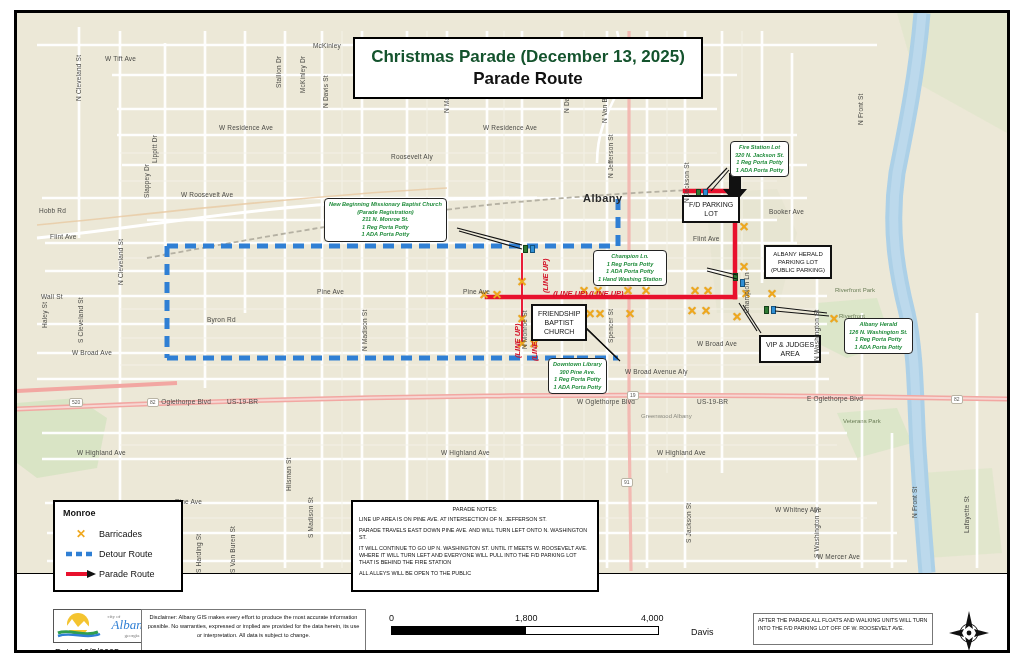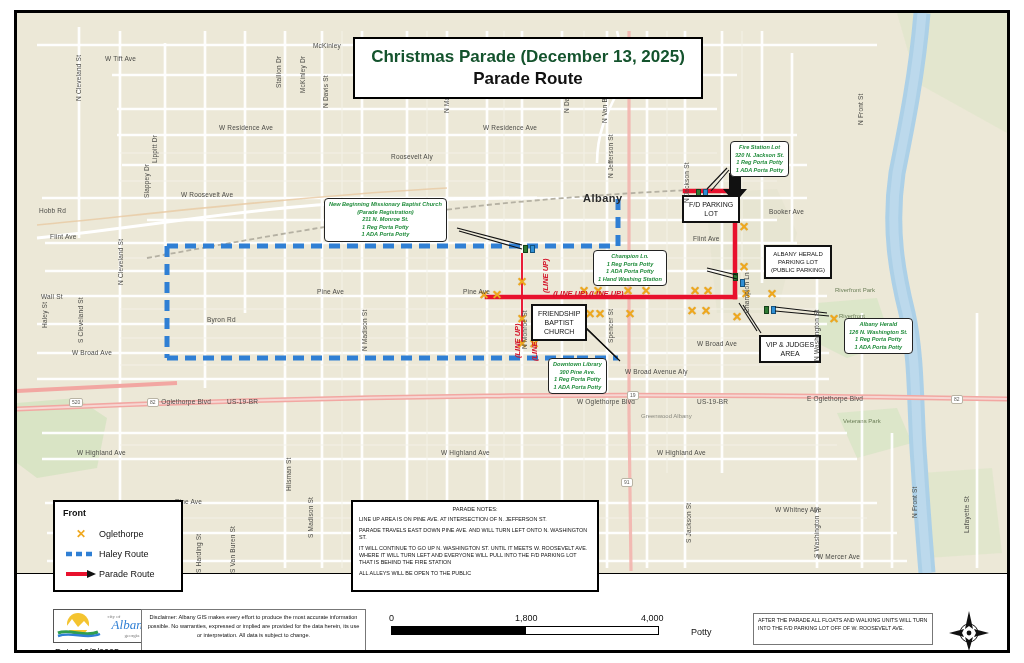--- a/index.html
+++ b/index.html
@@ -547,34 +547,34 @@
     </div>
 
     <div id="bottom-band"></div>
 
     <div id="title-box">
       <div class="t1">Christmas Parade (December 13, 2025)</div>
       <div class="t2">Parade Route</div>
     </div>
 
     <div id="legend">
-      <div class="lg-title">Front</div>
+      <div class="lg-title">Monroe</div>
       <div class="lg-row">
         <div class="lg-key">
             <span class="key-x">✕</span>
           </div>
-        <div class="lg-txt">Oglethorpe</div>
+        <div class="lg-txt">Barricades</div>
       </div>
       <div class="lg-row">
         <div class="lg-key">
           <svg width="32" height="8">
               <line x1="1" y1="4" x2="31" y2="4" stroke="#2f7fd4" stroke-width="4.5" stroke-dasharray="6,4"></line>
             </svg>
         </div>
-        <div class="lg-txt">Haley Route</div>
+        <div class="lg-txt">Detour Route</div>
       </div>
       <div class="lg-row">
         <div class="lg-key">
           <svg width="32" height="10">
             <line x1="1" y1="5" x2="24" y2="5" stroke="#e8112d" stroke-width="4"></line>
             <path d="M22,1 L31,5 L22,9 Z" fill="#111"></path>
           </svg>
         </div>
         <div class="lg-txt">Parade Route</div>
       </div>
@@ -607,21 +607,21 @@
     <div id="scalebar">
       <div class="sb-labels">
         <span style="left:0px;">0</span>
         <span style="left:126px;">1,800</span>
         <span style="left:252px;">4,000</span>
       </div>
       <div id="sb-bar">
         <div class="half" style="left:2px; width:134px; background:#000;"></div>
         <div class="half" style="left:136px; width:134px; background:#fff;"></div>
       </div>
-      <div id="sb-feet">Potty</div>
+      <div id="sb-feet">Davis</div>
     </div>
 
     <div id="after-note">AFTER THE PARADE ALL FLOATS AND WALKING UNITS WILL TURN INTO THE F/D PARKING LOT OFF OF W. ROOSEVELT AVE.</div>
 
     <div id="compass">
       <svg width="44" height="44" viewBox="0 0 44 44">
         <circle cx="22" cy="24" r="9" fill="none" stroke="#111" stroke-width="1"></circle>
         <path d="M22,2 L26,20 L22,17 L18,20 Z" fill="#111"></path>
         <path d="M22,42 L18,28 L22,31 L26,28 Z" fill="#111"></path>
         <path d="M2,24 L17,20 L15,24 L17,28 Z" fill="#111"></path>

